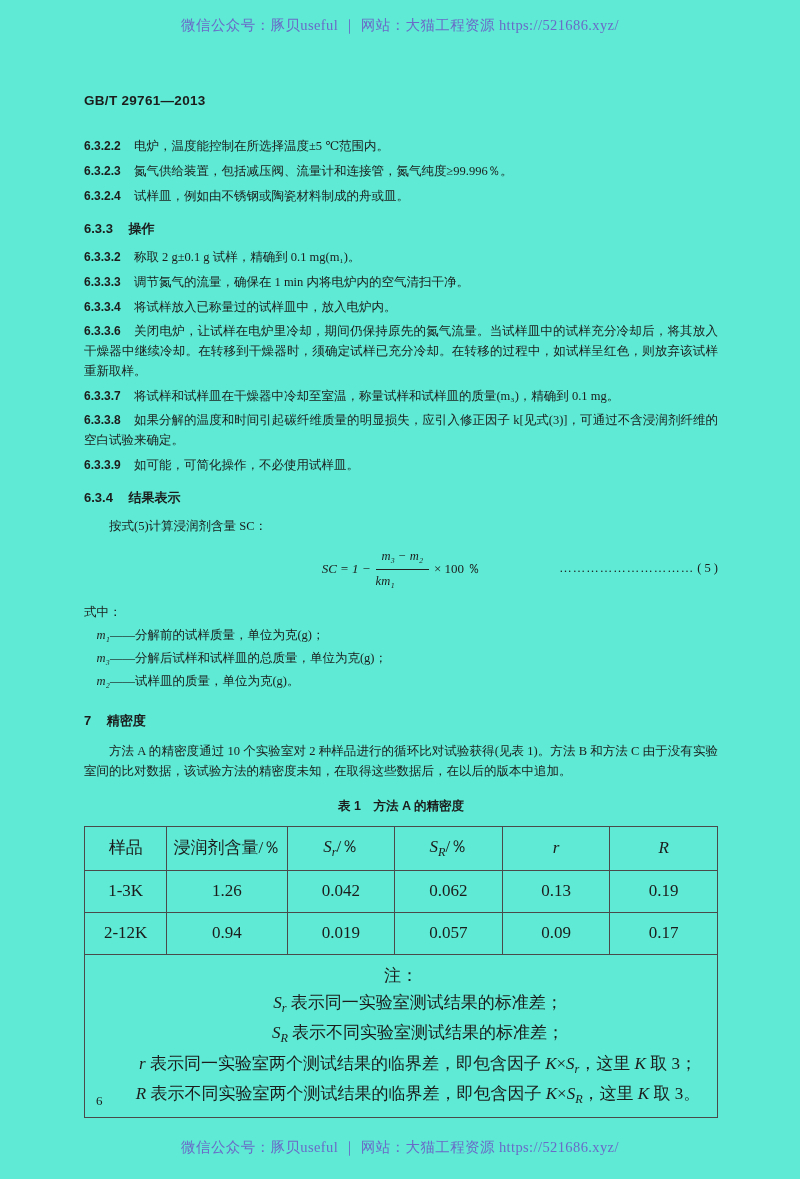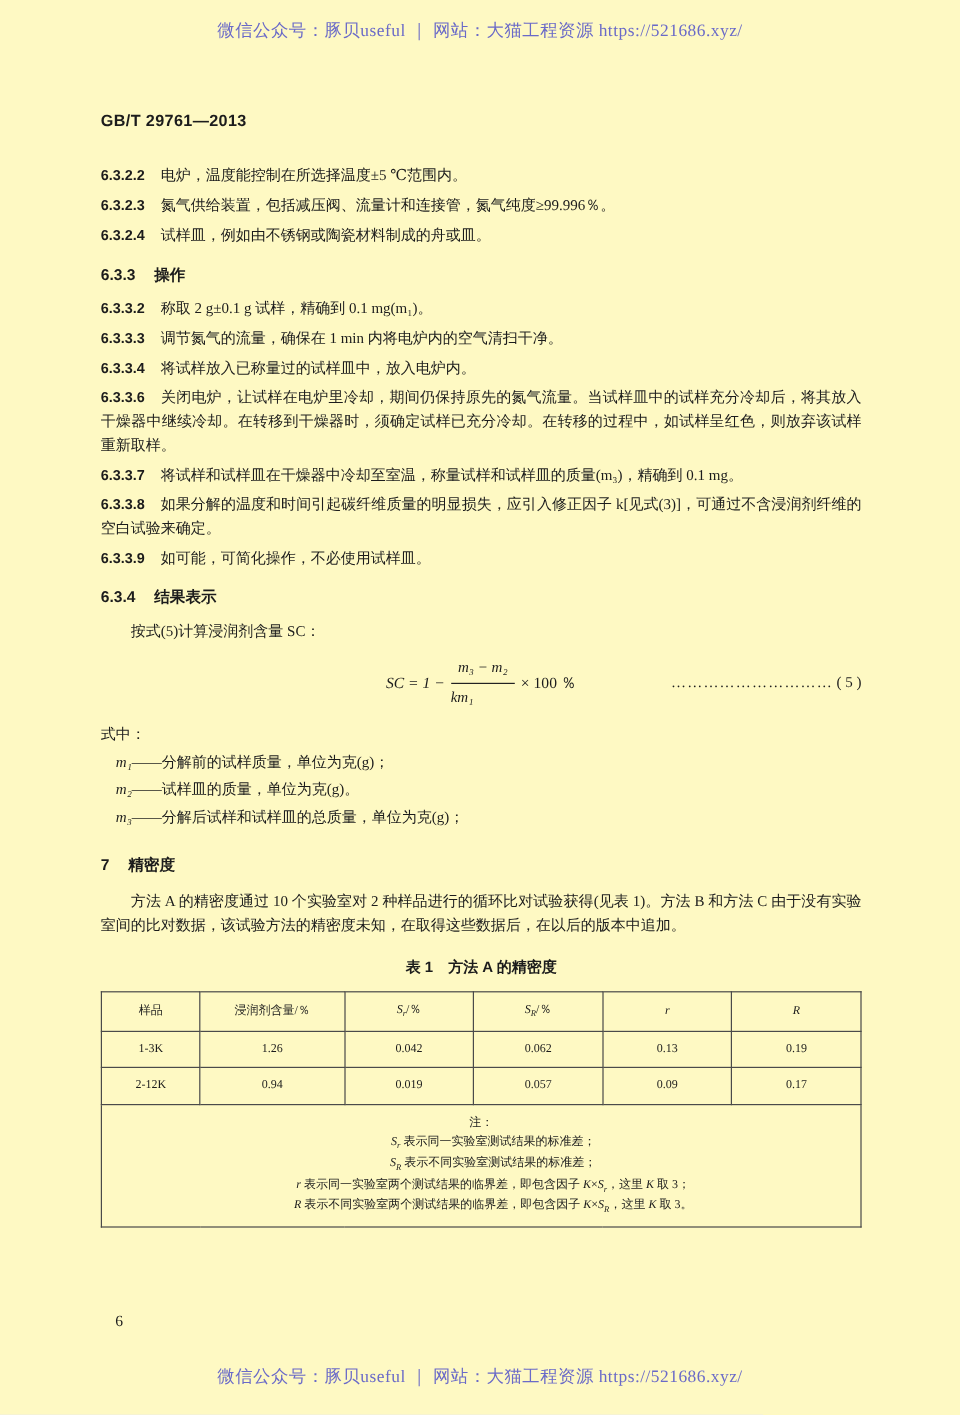--- a/index.html
+++ b/index.html
@@ -1,20 +1,20 @@
 <!DOCTYPE html>
 <html><head>
 <meta charset="utf-8">
 <style>
   * { margin:0; padding:0; box-sizing:border-box; }
   html,body { background:#e9e9e9; }
   body { font-family:"Liberation Serif","DejaVu Serif",serif; }
   .page {
     width:800px; height:1179px; margin:0 auto; position:relative;
-    background:#fef9c3; color:#1c1c1c; overflow:hidden;
+    background:#5eead4; color:#1c1c1c; overflow:hidden;
   }
   .watermark {
     position:absolute; left:0; width:100%; text-align:center;
     font-size:14.5px; letter-spacing:.4px; font-family:"Liberation Serif",serif;
   }
   .wm-top { top:16px; }
   .wm-bottom { bottom:22px; }
   .content {
     position:absolute; left:84px; right:82px; top:90px;
     font-size:12.5px; line-height:1.58;
@@ -43,21 +43,21 @@
   .fden { padding-top:2px; }
   .eq-right { position:absolute; right:0; top:50%; transform:translateY(-50%); font-size:12.5px; }
   .leaders { letter-spacing:1px; margin-right:3px; }
   .where-label { margin:2px 0 3px; }
   .def { padding-left:1em; margin-bottom:3px; }
   .para7 { text-indent:2em; margin-bottom:12px; text-align:justify; }
   .table-title {
     text-align:center; font-family:"Liberation Sans","DejaVu Sans",sans-serif;
     font-weight:bold; font-size:12.5px; margin:16px 0 9px;
   }
-  table.precision { width:100%; border-collapse:collapse; font-size:10px; }
+  table.precision { width:100%; border-collapse:collapse; font-size:17px; }
   table.precision { border:1.5px solid #333; }
   table.precision th, table.precision td {
     border:1px solid #4a4a4a; text-align:center; padding:7px 4px; font-weight:normal;
   }
   td.notes-cell { text-align:left; padding:7px 10px 9px 12px; line-height:1.62; }
   .note-label { padding-left:0; }
   .note-line { padding-left:2em; }
   .it { font-style:italic; }
   .sb { font-size:.72em; vertical-align:sub; }
   .page-number { position:absolute; left:96px; bottom:70px; font-size:13px; }
@@ -105,22 +105,22 @@
         <span>× 100 ％</span>
       </span>
       <span class="eq-right">
         <span class="leaders">…………………………</span><span>( 5 )</span>
       </span>
     </div>
 
     <p class="where-label">式中：</p>
     <div id="definitions">
         <p class="def"><span class="it">m₁</span>——分解前的试样质量，单位为克(g)；</p>
+        <p class="def"><span class="it">m₃</span>——分解后试样和试样皿的总质量，单位为克(g)；</p>
         <p class="def"><span class="it">m₂</span>——试样皿的质量，单位为克(g)。</p>
-        <p class="def"><span class="it">m₃</span>——分解后试样和试样皿的总质量，单位为克(g)；</p>
       </div>
 
     <h4 class="heading heading-main"><span class="hnum">7</span><span>精密度</span></h4>
 
     <p class="para7">方法 A 的精密度通过 10 个实验室对 2 种样品进行的循环比对试验获得(见表 1)。方法 B 和方法 C 由于没有实验室间的比对数据，该试验方法的精密度未知，在取得这些数据后，在以后的版本中追加。</p>
 
     <div class="table-title">表 1　方法 A 的精密度</div>
 
     <table class="precision">
       <colgroup>

